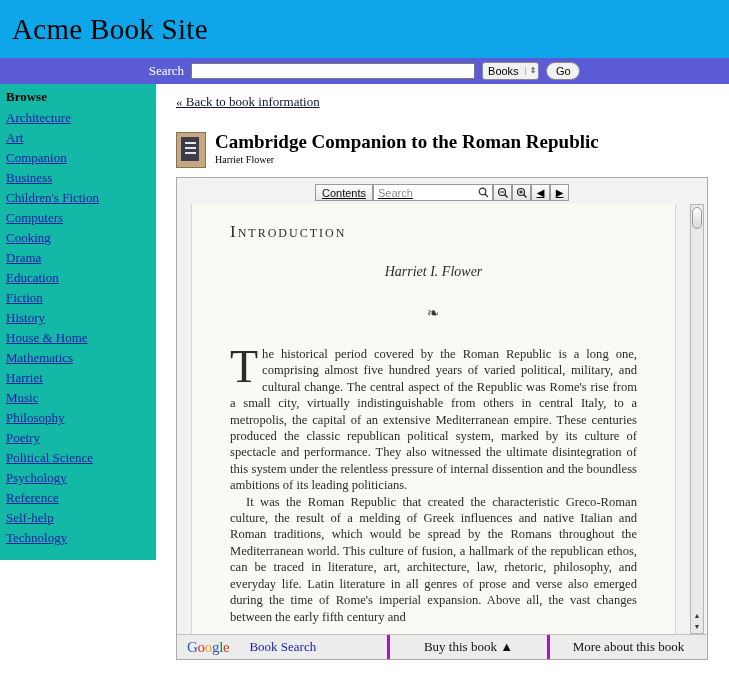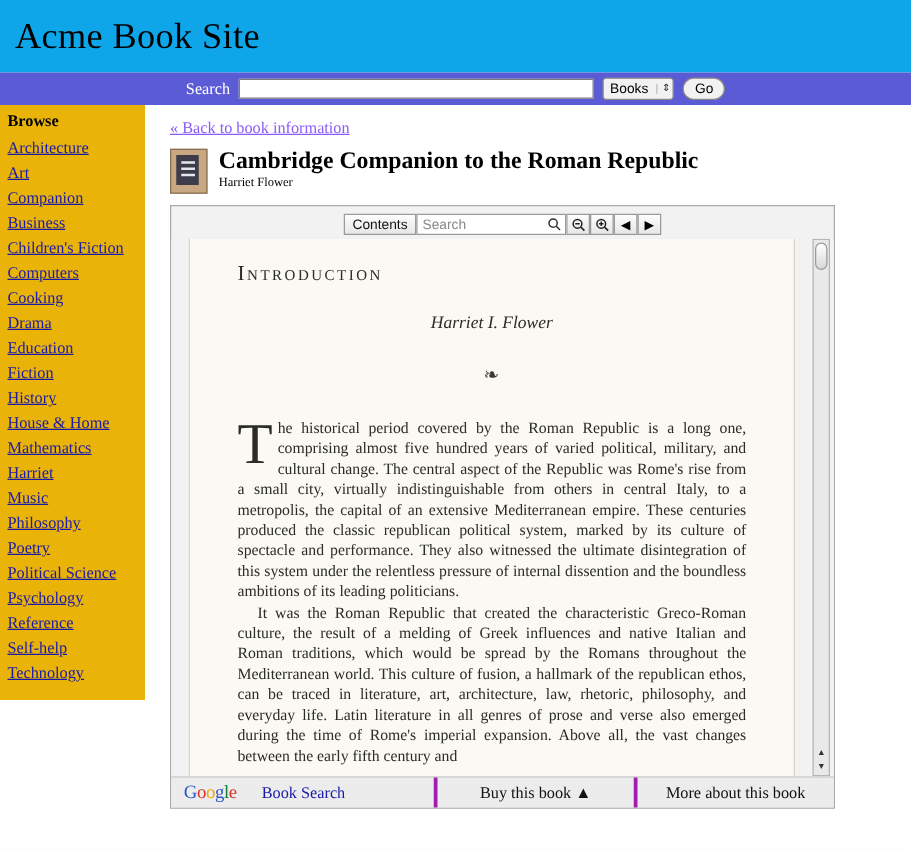--- a/index.html
+++ b/index.html
@@ -86,22 +86,22 @@
     padding: 0 8px;
     box-sizing: border-box;
   }
   
   .body-wrap {
     display: flex;
     align-items: flex-start;
     height: 595px;
   }
   .sidebar {
-    width: 116px;
-    background: #eab308;
+    width: 156px;
+    background: #14b8a6;
     padding: 5px 0 10px 6px;
     box-sizing: border-box;
     height: 476px;
   }
   .sidebar-heading {
     font-weight: bold;
     font-size: 13px;
     margin-bottom: 3px;
     font-family: "Liberation Serif", serif;
   }
@@ -114,27 +114,27 @@
     display: block;
     cursor: pointer;
     white-space: nowrap;
   }
   .content {
     flex: 1;
     padding: 10px 0 0 20px;
     box-sizing: border-box;
   }
   .back-link {
-    color: #8b5cf6;
+    color: #0f172a;
     text-decoration: underline;
     font-size: 13px;
     font-family: "Liberation Serif", serif;
     cursor: pointer;
     display: inline-block;
-    margin-bottom: 9px;
+    margin-bottom: 22px;
   }
   .book-head {
     display: flex;
     align-items: flex-start;
     gap: 9px;
     margin-bottom: 9px;
   }
   .book-thumb {
     width: 28px;
     height: 34px;
@@ -178,20 +178,21 @@
     box-sizing: border-box;
   }
   .viewer-toolbar {
     height: 26px;
     display: flex;
     align-items: center;
     justify-content: center;
     gap: 0;
     padding-top: 3px;
     box-sizing: border-box;
+    text-decoration: underline;
   }
   .tool-btn {
     height: 17px;
     border: 1px solid #9a9a9a;
     background: linear-gradient(#fdfdfd, #e6e6e6);
     font-size: 11px;
     display: inline-flex;
     align-items: center;
     justify-content: center;
     padding: 0 6px;

